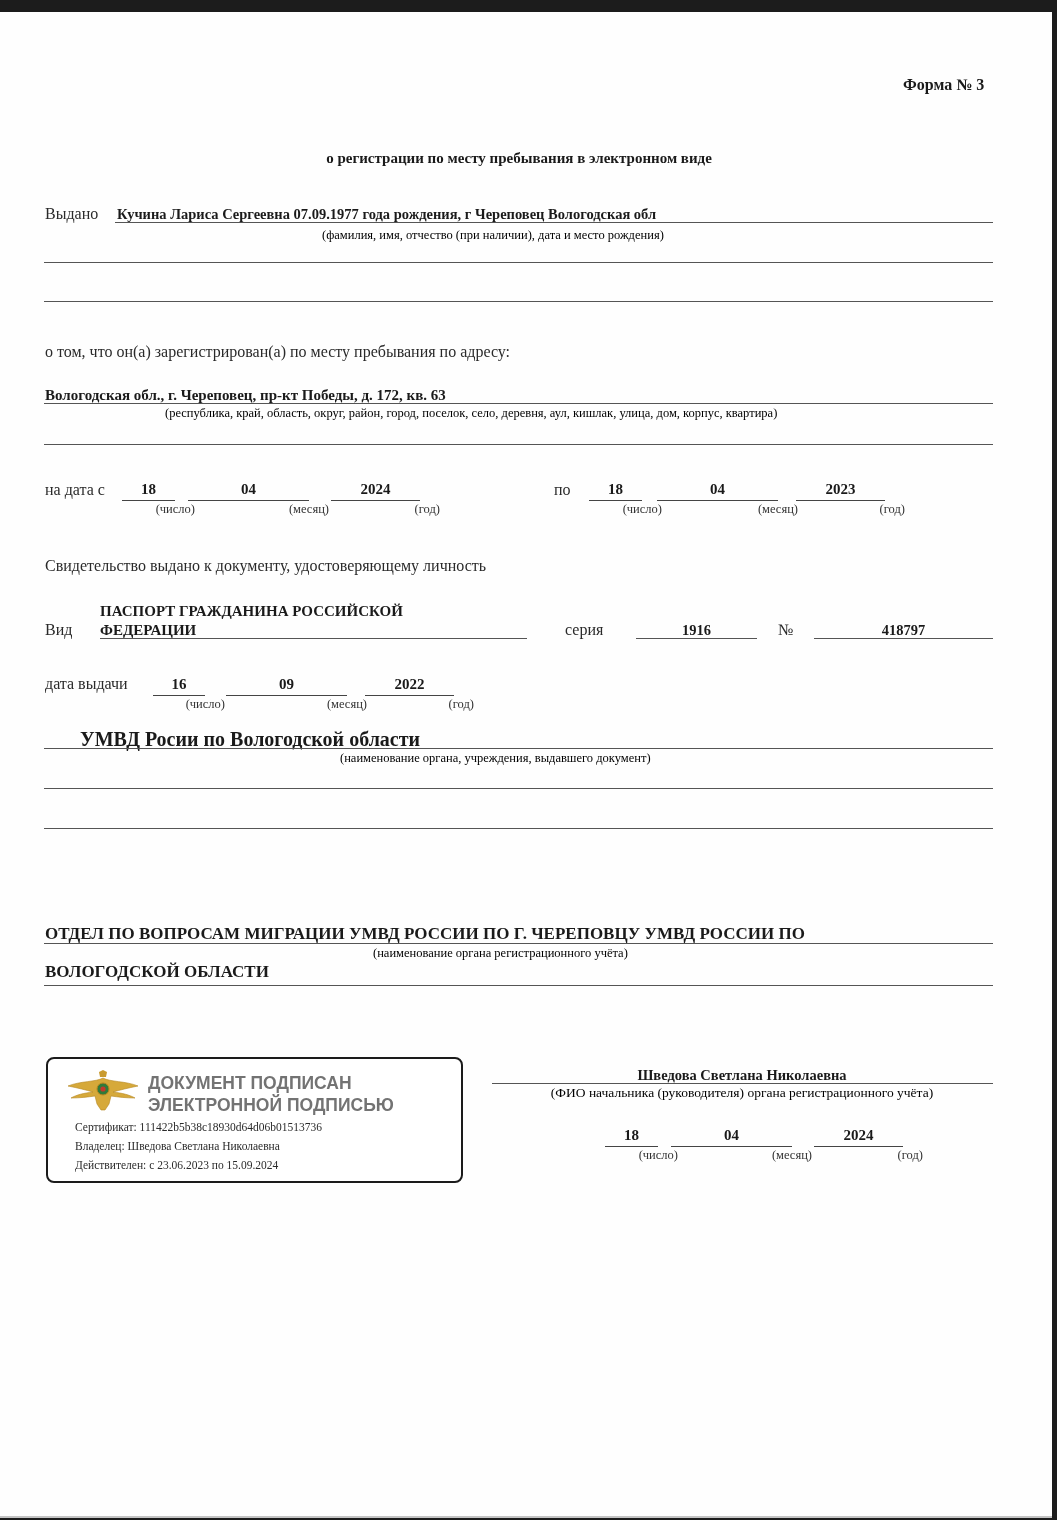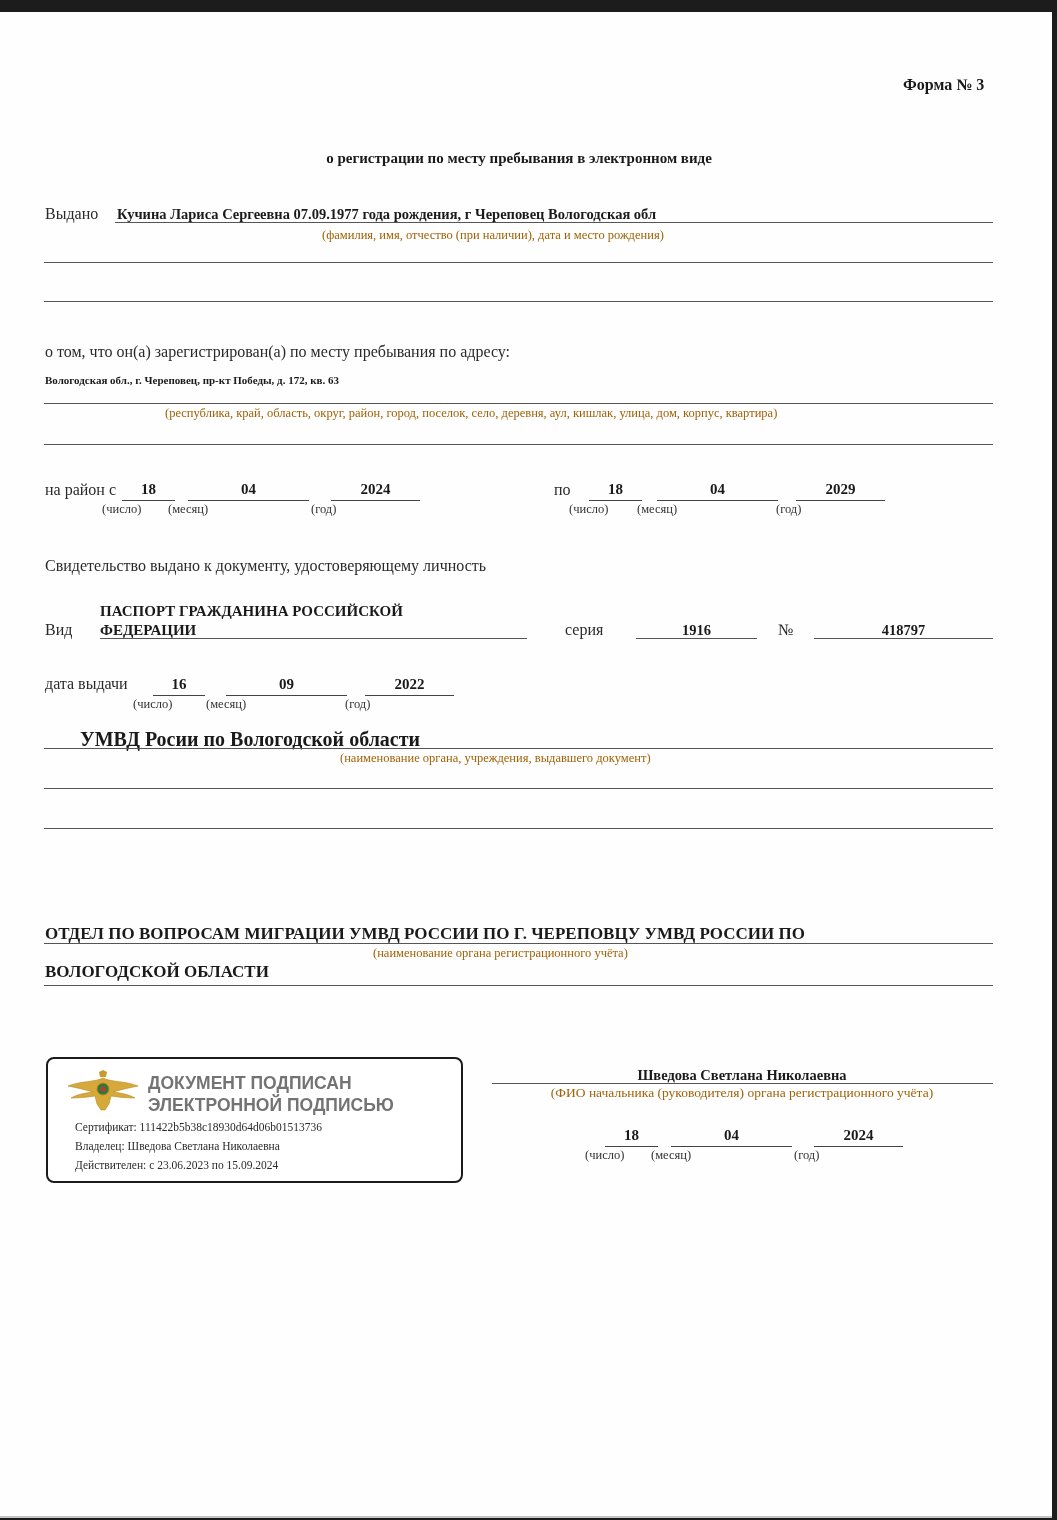--- a/index.html
+++ b/index.html
@@ -10,27 +10,27 @@
       color: #1a1a1a;
     }
     .page {
       position: absolute; left: 0; top: 12px; width: 1052px; height: 1504px;
       background: #fefefe;
       border-bottom: 2px solid #c4c4c4;
     }
     .abs { position: absolute; white-space: nowrap; }
     .b { font-weight: bold; }
     .line { position: absolute; height: 0; border-top: 1.6px solid #555; }
-    .cap { position: absolute; font-size: 12.5px; color: #a16207; text-align: center; white-space: nowrap; }
+    .cap { position: absolute; font-size: 12.5px; color: #000000; text-align: center; white-space: nowrap; }
     .lbl { font-size: 16px; color: #2a2a2a; }
     .val { font-size: 14.5px; font-weight: bold; text-align: center; }
     .datefield { position: absolute; }
     .datefield .v { position: absolute; top: 0; left: 0; right: 0; text-align: center; font-weight: bold; font-size: 15px; }
     .datefield .l { position: absolute; top: 19px; left: 0; right: 0; border-top: 1.6px solid #444; }
-    .datefield .c { position: absolute; top: 21px; left: -20px; right: -20px; text-align: left; font-size: 12.5px; color: #333; }
+    .datefield .c { position: absolute; top: 21px; left: -20px; right: -20px; text-align: right; font-size: 12.5px; color: #333; }
     .stamp {
       position: absolute; left: 46px; top: 1045px; width: 413px; height: 122px;
       border: 2.5px solid #1b1b1b; border-radius: 8px; background: #fff;
     }
     .stamp-title {
       position: absolute; left: 100px; width: 280px; text-align: left;
       font-family: "Liberation Sans", "DejaVu Sans", sans-serif; font-weight: bold;
       font-size: 17.5px; line-height: 22px; color: #737373;
     }
     .stamp-row { position: absolute; left: 27px; font-size: 11.5px; color: #2a2a2a; }
@@ -45,26 +45,26 @@
   <div class="abs b" style="left:0; width:1038px; top:138px; text-align:center; font-size:15px;">о регистрации по месту пребывания в электронном виде</div>
 
   <div class="abs lbl" style="left:45px; top:193px;">Выдано</div>
   <div class="abs b" style="left:117px; top:194px; font-size:14.5px;">Кучина Лариса Сергеевна 07.09.1977 года рождения, г Череповец Вологодская обл</div>
   <div class="line" style="left:115px; width:878px; top:210px;"></div>
   <div class="cap" style="left:322px; top:216px;">(фамилия, имя, отчество (при наличии), дата и место рождения)</div>
   <div class="line" style="left:44px; width:949px; top:250px;"></div>
   <div class="line" style="left:44px; width:949px; top:289px;"></div>
 
   <div class="abs lbl" style="left:45px; top:331px;">о том, что он(а) зарегистрирован(а) по месту пребывания по адресу:</div>
-  <div class="abs b" style="left:45px; top:362px; font-size:11px;">Вологодская обл., г. Череповец, пр-кт Победы, д. 172, кв. 63</div>
+  <div class="abs b" style="left:45px; top:375px; font-size:15px;">Вологодская обл., г. Череповец, пр-кт Победы, д. 172, кв. 63</div>
   <div class="line" style="left:44px; width:949px; top:391px;"></div>
   <div class="cap" style="left:165px; top:394px;">(республика, край, область, округ, район, город, поселок, село, деревня, аул, кишлак, улица, дом, корпус, квартира)</div>
   <div class="line" style="left:44px; width:949px; top:432px;"></div>
 
-  <div class="abs lbl" style="left:45px; top:469px;">на район с</div>
+  <div class="abs lbl" style="left:45px; top:469px;">на дата с</div>
   <div class="datefield" style="left:122px; width:53px; top:469px;">
     <div class="v">18</div>
       <div class="l"></div>
     <div class="c">(число)</div>
   </div>
   <div class="datefield" style="left:188px; width:121px; top:469px;">
     <div class="v">04</div>
       <div class="l"></div>
     <div class="c">(месяц)</div>
   </div>
@@ -79,21 +79,21 @@
     <div class="v">18</div>
       <div class="l"></div>
     <div class="c">(число)</div>
   </div>
   <div class="datefield" style="left:657px; width:121px; top:469px;">
     <div class="v">04</div>
       <div class="l"></div>
     <div class="c">(месяц)</div>
   </div>
   <div class="datefield" style="left:796px; width:89px; top:469px;">
-    <div class="v">2029</div>
+    <div class="v">2023</div>
       <div class="l"></div>
     <div class="c">(год)</div>
   </div>
 
   <div class="abs lbl" style="left:45px; top:545px;">Свидетельство выдано к документу, удостоверяющему личность</div>
   <div class="abs lbl" style="left:45px; top:609px;">Вид</div>
   <div class="abs b" style="left:100px; width:427px; top:590px; font-size:15px; line-height:19px;">
     <div>ПАСПОРТ ГРАЖДАНИНА РОССИЙСКОЙ</div>
     <div>ФЕДЕРАЦИИ</div>
   </div>

